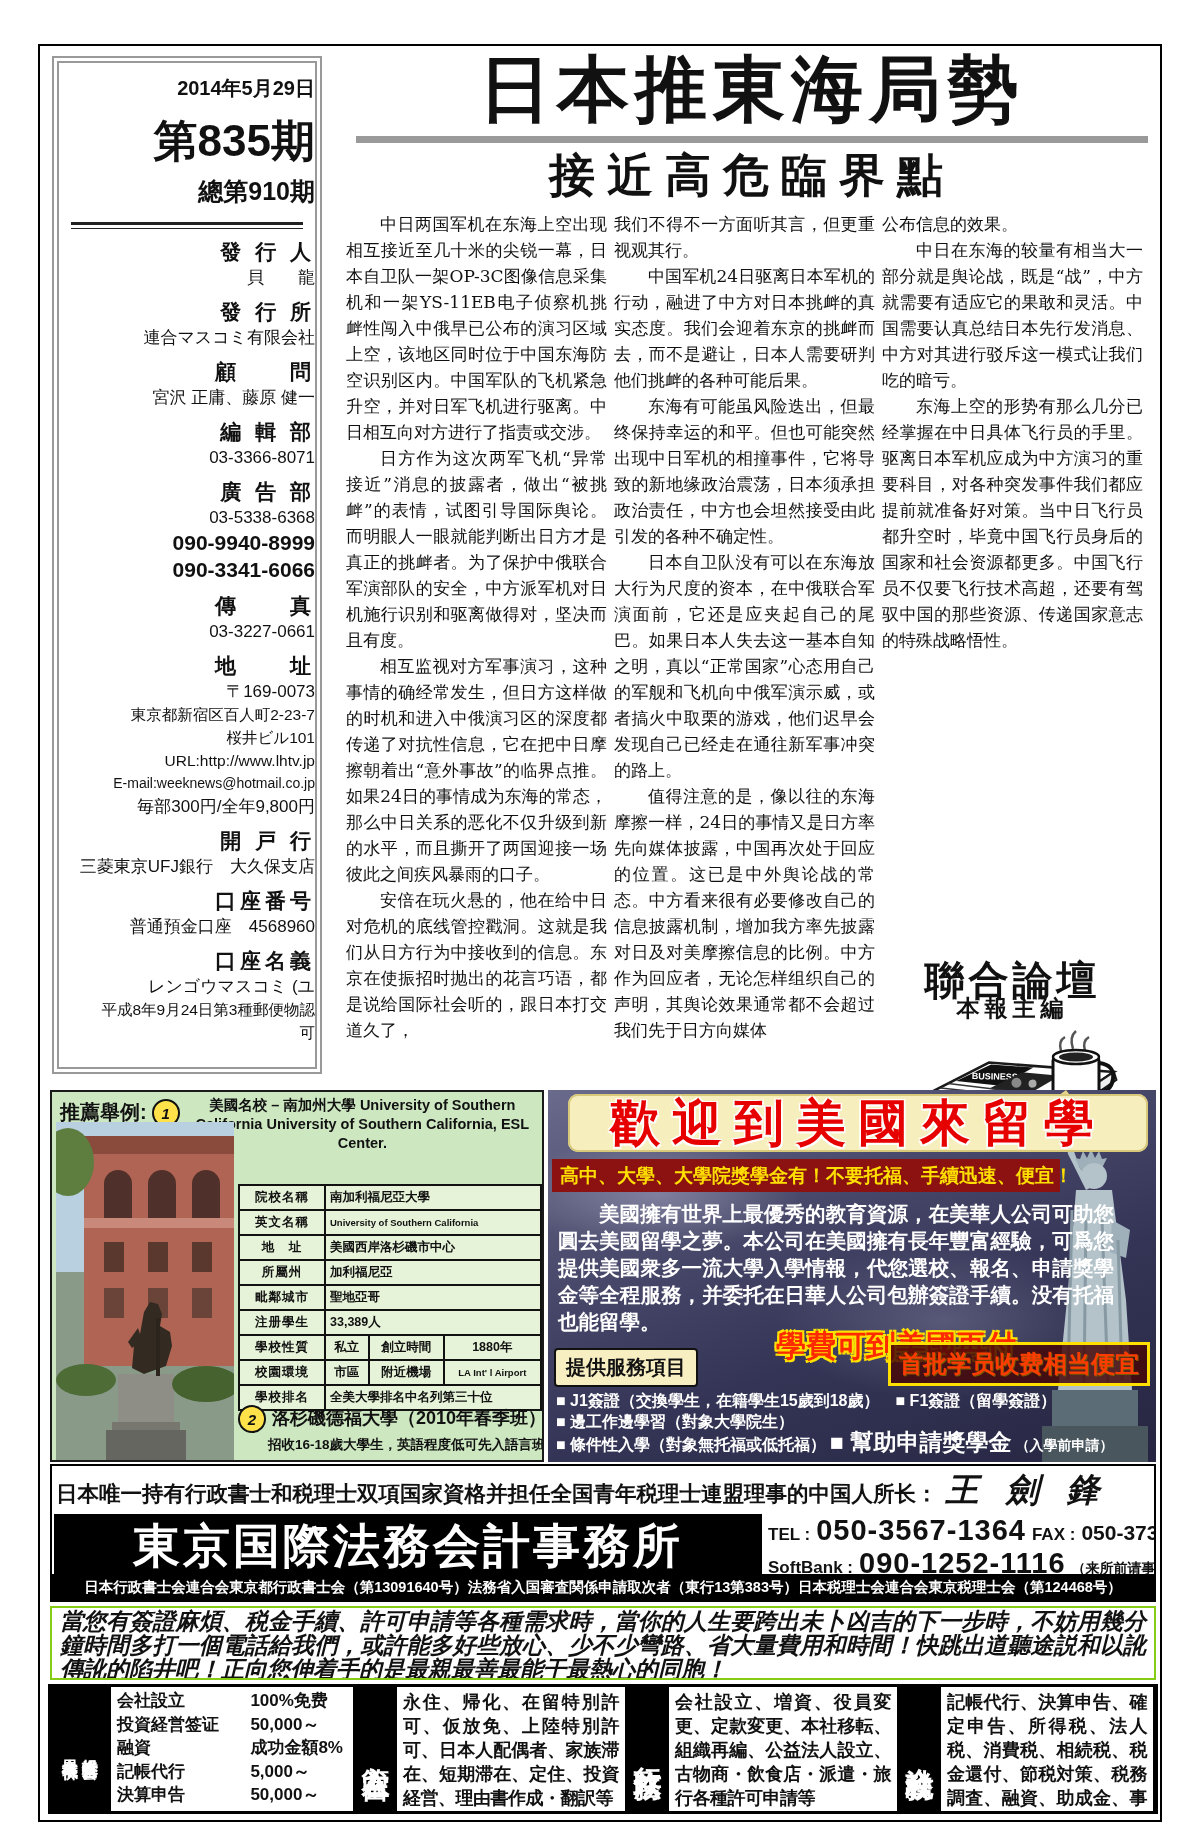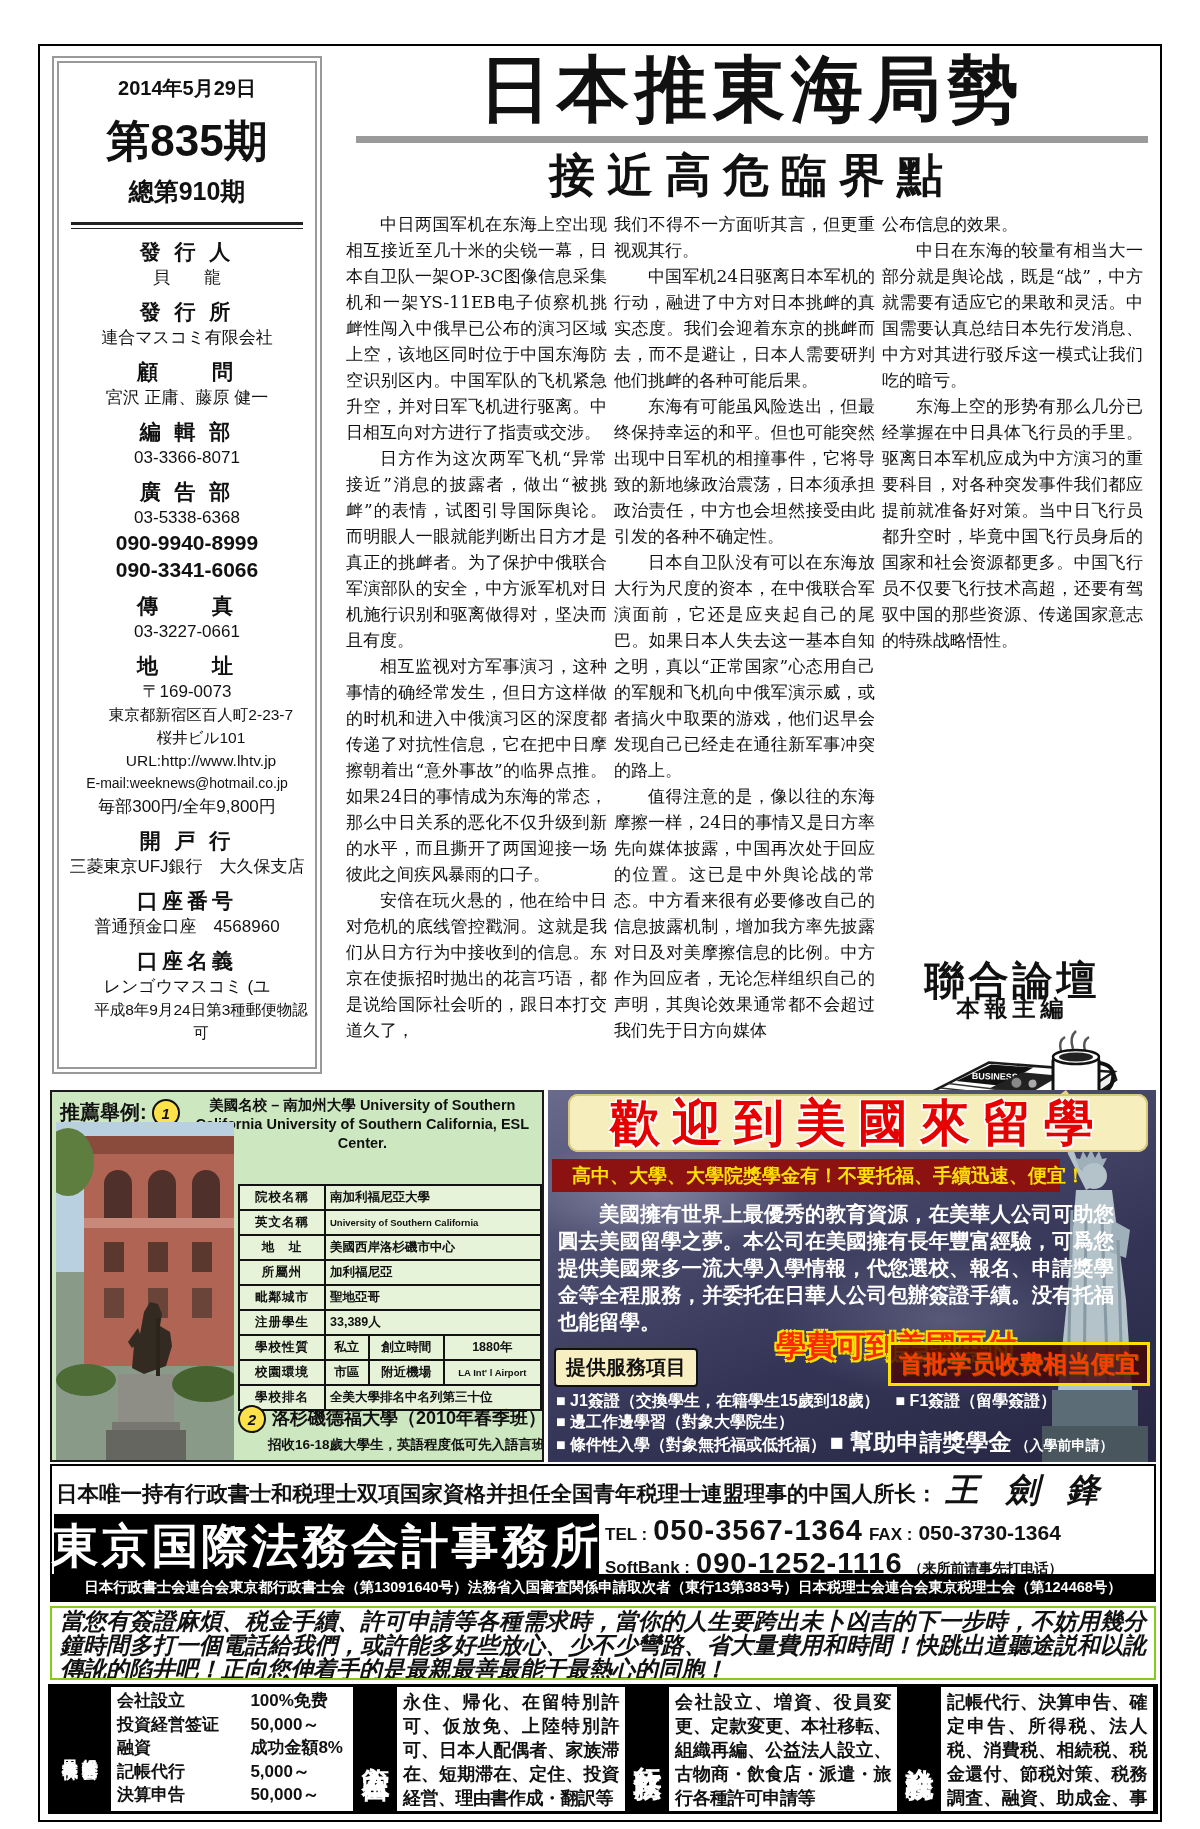--- a/index.html
+++ b/index.html
@@ -2,21 +2,21 @@
 <html><head>
 <meta charset="utf-8">
 <style>
   html,body{margin:0;padding:0;background:#fff;}
   #page{position:relative;width:1200px;height:1829px;background:#fff;overflow:hidden;
         font-family:"Liberation Sans",sans-serif;color:#111;}
   .frame{position:absolute;left:38px;top:44px;width:1120px;height:1774px;border:2px solid #000;pointer-events:none;}
 
   
   .masthead{position:absolute;left:52px;top:56px;width:270px;height:1018px;border:2px solid #999;padding:3px;box-sizing:border-box;background:#fff;}
-  .mh-inner{border:2px solid #999;height:100%;box-sizing:border-box;text-align:center;padding-top:12px;overflow:hidden;}
+  .mh-inner{border:2px solid #999;height:100%;box-sizing:border-box;text-align:right;padding-top:12px;overflow:hidden;}
   .mh-date{font-size:20px;font-weight:700;}
   .mh-issue{font-size:44px;font-weight:900;margin:10px 0 4px;}
   .mh-total{font-size:25px;font-weight:700;}
   .mh-divider{border-top:3px solid #222;border-bottom:1px solid #222;height:3px;margin:14px 12px 4px;}
   .mh-label{font-size:21px;font-weight:900;letter-spacing:4px;margin-top:9px;}
   .mh-line{font-size:17px;line-height:23px;}
   .mh-line.big{font-size:21px;font-weight:700;line-height:27px;}
   .mh-line.sm{font-size:15.5px;padding-left:28px;}
   .mh-line.xs{font-size:14px;}
 
@@ -58,21 +58,21 @@
   .study{position:absolute;left:548px;top:1090px;width:608px;height:372px;overflow:hidden;
     background:
       radial-gradient(ellipse 220px 90px at 18% 28%, rgba(205,205,228,.38), transparent 65%),
       radial-gradient(ellipse 260px 120px at 65% 62%, rgba(165,165,195,.32), transparent 65%),
       linear-gradient(160deg,#6a6a8c 0%,#4a4a6c 32%,#343456 62%,#262642 100%);}
   .study .plate{position:absolute;left:20px;top:4px;right:8px;height:58px;background:#f7eebe;border-radius:10px;
       box-shadow:inset 0 0 0 2px #d8c87a;z-index:2;display:flex;align-items:center;justify-content:center;}
   .study .title{font-size:50px;font-weight:900;letter-spacing:12px;color:#e60000;
       text-shadow:1.5px 1.5px 0 #fff,-1.5px -1.5px 0 #fff,1.5px -1.5px 0 #fff,-1.5px 1.5px 0 #fff;white-space:nowrap;}
   .study .subbar{position:absolute;left:4px;top:69px;width:508px;height:33px;background:#8c1212;color:#ffdf00;
-      font-size:19px;font-weight:900;line-height:33px;padding-left:20px;box-sizing:border-box;z-index:3;white-space:nowrap;}
+      font-size:19px;font-weight:900;line-height:33px;padding-left:8px;box-sizing:border-box;z-index:3;white-space:nowrap;}
   .study .body{position:absolute;left:10px;top:110px;width:556px;color:#fff;font-weight:700;
       font-size:20.5px;line-height:27px;text-align:justify;z-index:3;text-indent:2em;}
   .badge-pay{position:absolute;left:228px;top:236px;font-size:30px;font-weight:900;color:#ff2a00;z-index:4;white-space:nowrap;
       text-shadow:2px 2px 0 #ffe200,-2px -2px 0 #ffe200,2px -2px 0 #ffe200,-2px 2px 0 #ffe200;}
   .badge-serv{position:absolute;left:6px;top:258px;background:#f7eec2;border:2px solid #111;border-radius:4px;
       font-size:20px;font-weight:900;padding:4px 10px;z-index:4;white-space:nowrap;}
   .badge-cheap{position:absolute;right:6px;top:252px;border:3px solid #ffdf00;background:rgba(70,8,8,.85);
       color:#ff3c00;font-size:24px;font-weight:900;padding:3px 8px;z-index:4;white-space:nowrap;
       text-shadow:1px 1px 0 #7a5a00;}
   .study .bullets{position:absolute;left:8px;top:300px;width:600px;color:#fff;font-weight:700;
@@ -85,21 +85,21 @@
   .mailpre{color:#fff;font-size:11px;font-weight:700;line-height:12px;white-space:nowrap;}
   .mailaddr{color:#fff;font-size:21px;font-weight:900;text-shadow:1px 1px 2px #000;white-space:nowrap;}
   .mailsuf{color:#ffdf00;font-size:13px;font-weight:900;white-space:nowrap;}
   .liberty{position:absolute;right:-4px;top:0;z-index:1;}
 
   
   .law{position:absolute;left:50px;top:1464px;width:1106px;height:138px;border:2px solid #000;box-sizing:border-box;background:#fff;}
   .law-tag{font-size:21.5px;font-weight:900;white-space:nowrap;padding:2px 4px 0;display:flex;align-items:baseline;gap:8px;}
   .law-director{font-family:"DejaVu Serif",serif;font-style:italic;font-weight:900;font-size:33px;letter-spacing:8px;}
   .law-row{display:flex;margin-top:1px;}
-  .law-name{width:545px;height:64px;background:#000;color:#fff;font-size:47px;font-weight:900;letter-spacing:3px;
+  .law-name{width:708px;height:64px;background:#000;color:#fff;font-size:47px;font-weight:900;letter-spacing:3px;
       display:flex;align-items:center;justify-content:center;white-space:nowrap;flex:none;margin-left:2px;}
   .law-contact{flex:1;padding:0 6px;overflow:hidden;}
   .cline{display:flex;align-items:baseline;gap:6px;white-space:nowrap;}
   .clab{font-size:17px;font-weight:900;}
   .ctel{font-size:29px;font-weight:900;letter-spacing:1px;}
   .cfax{font-size:21px;font-weight:900;}
   .cnote{font-size:14px;font-weight:900;}
   .caddr{font-size:10px;font-weight:700;white-space:nowrap;margin-top:1px;}
   .law-cred{position:absolute;left:0;right:0;bottom:0;height:26px;background:#000;color:#fff;
       font-size:14.5px;font-weight:700;line-height:26px;text-align:center;white-space:nowrap;overflow:hidden;}

